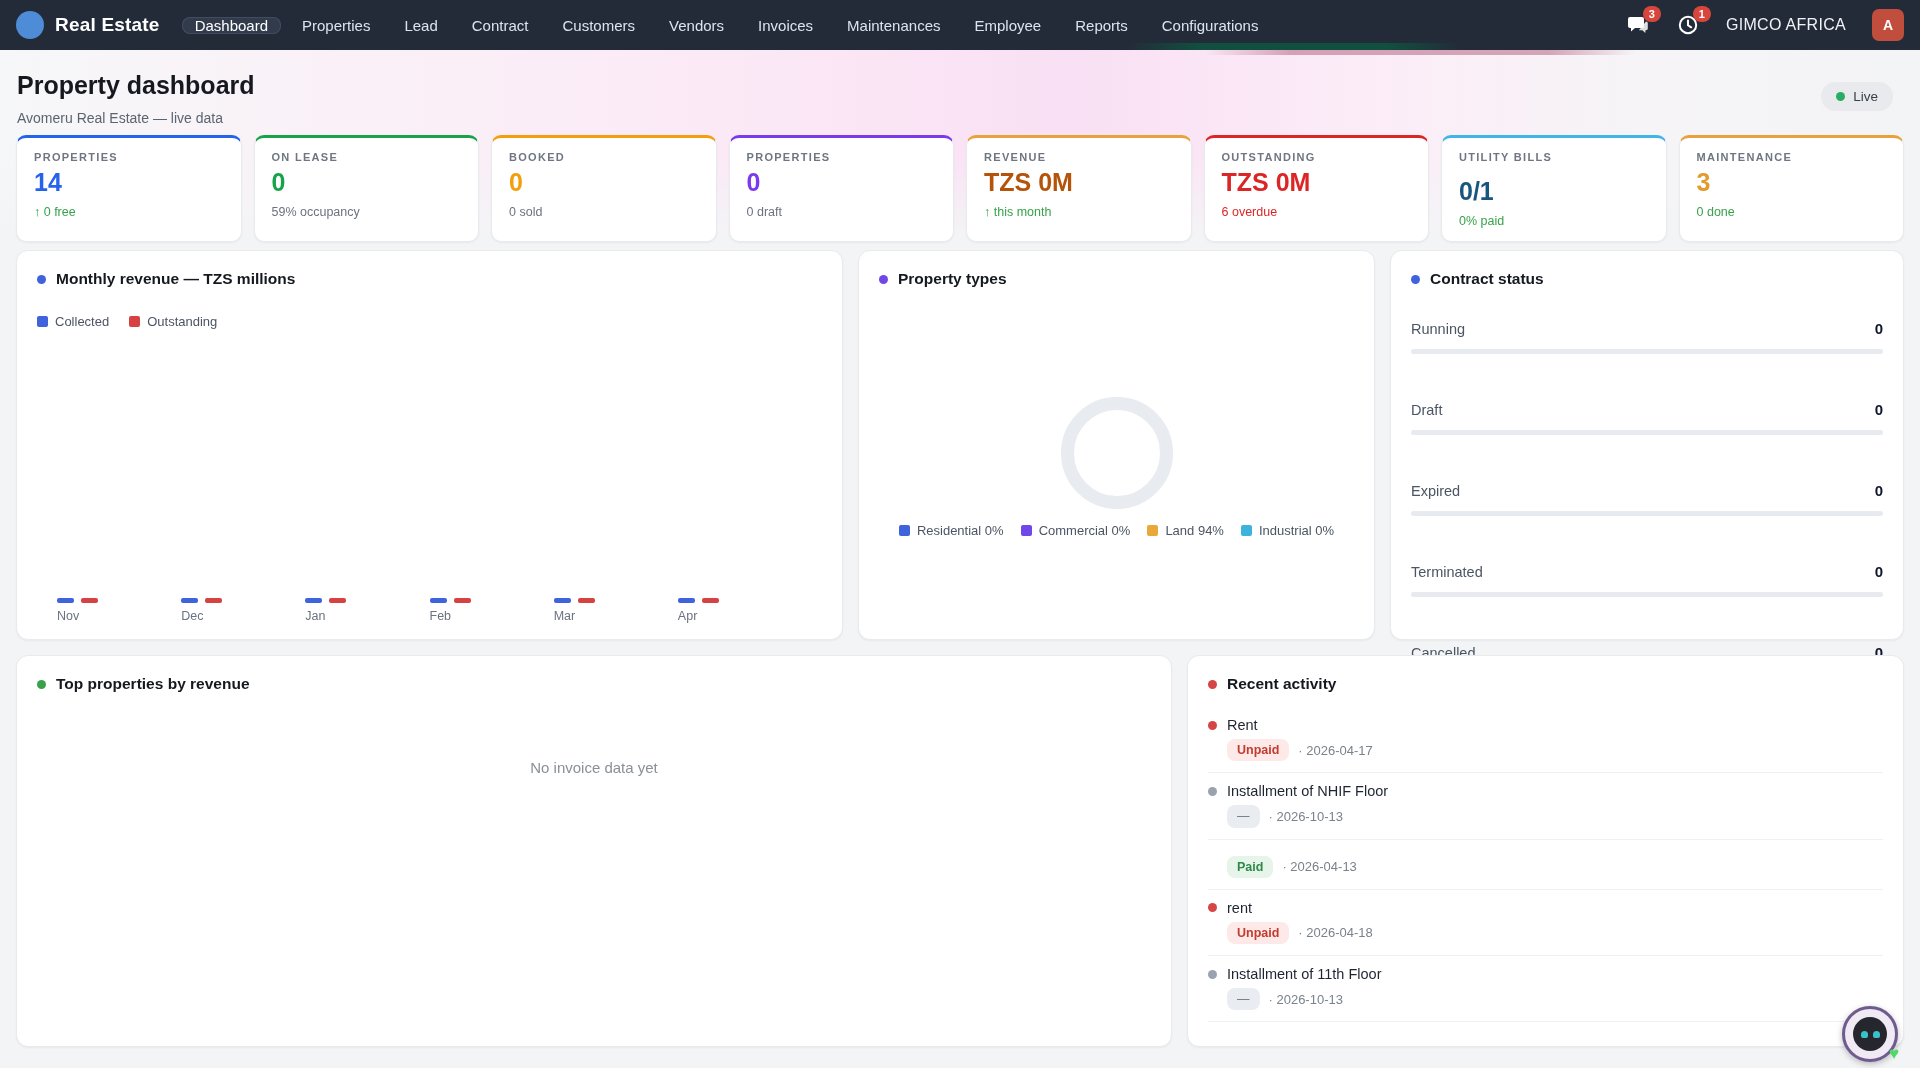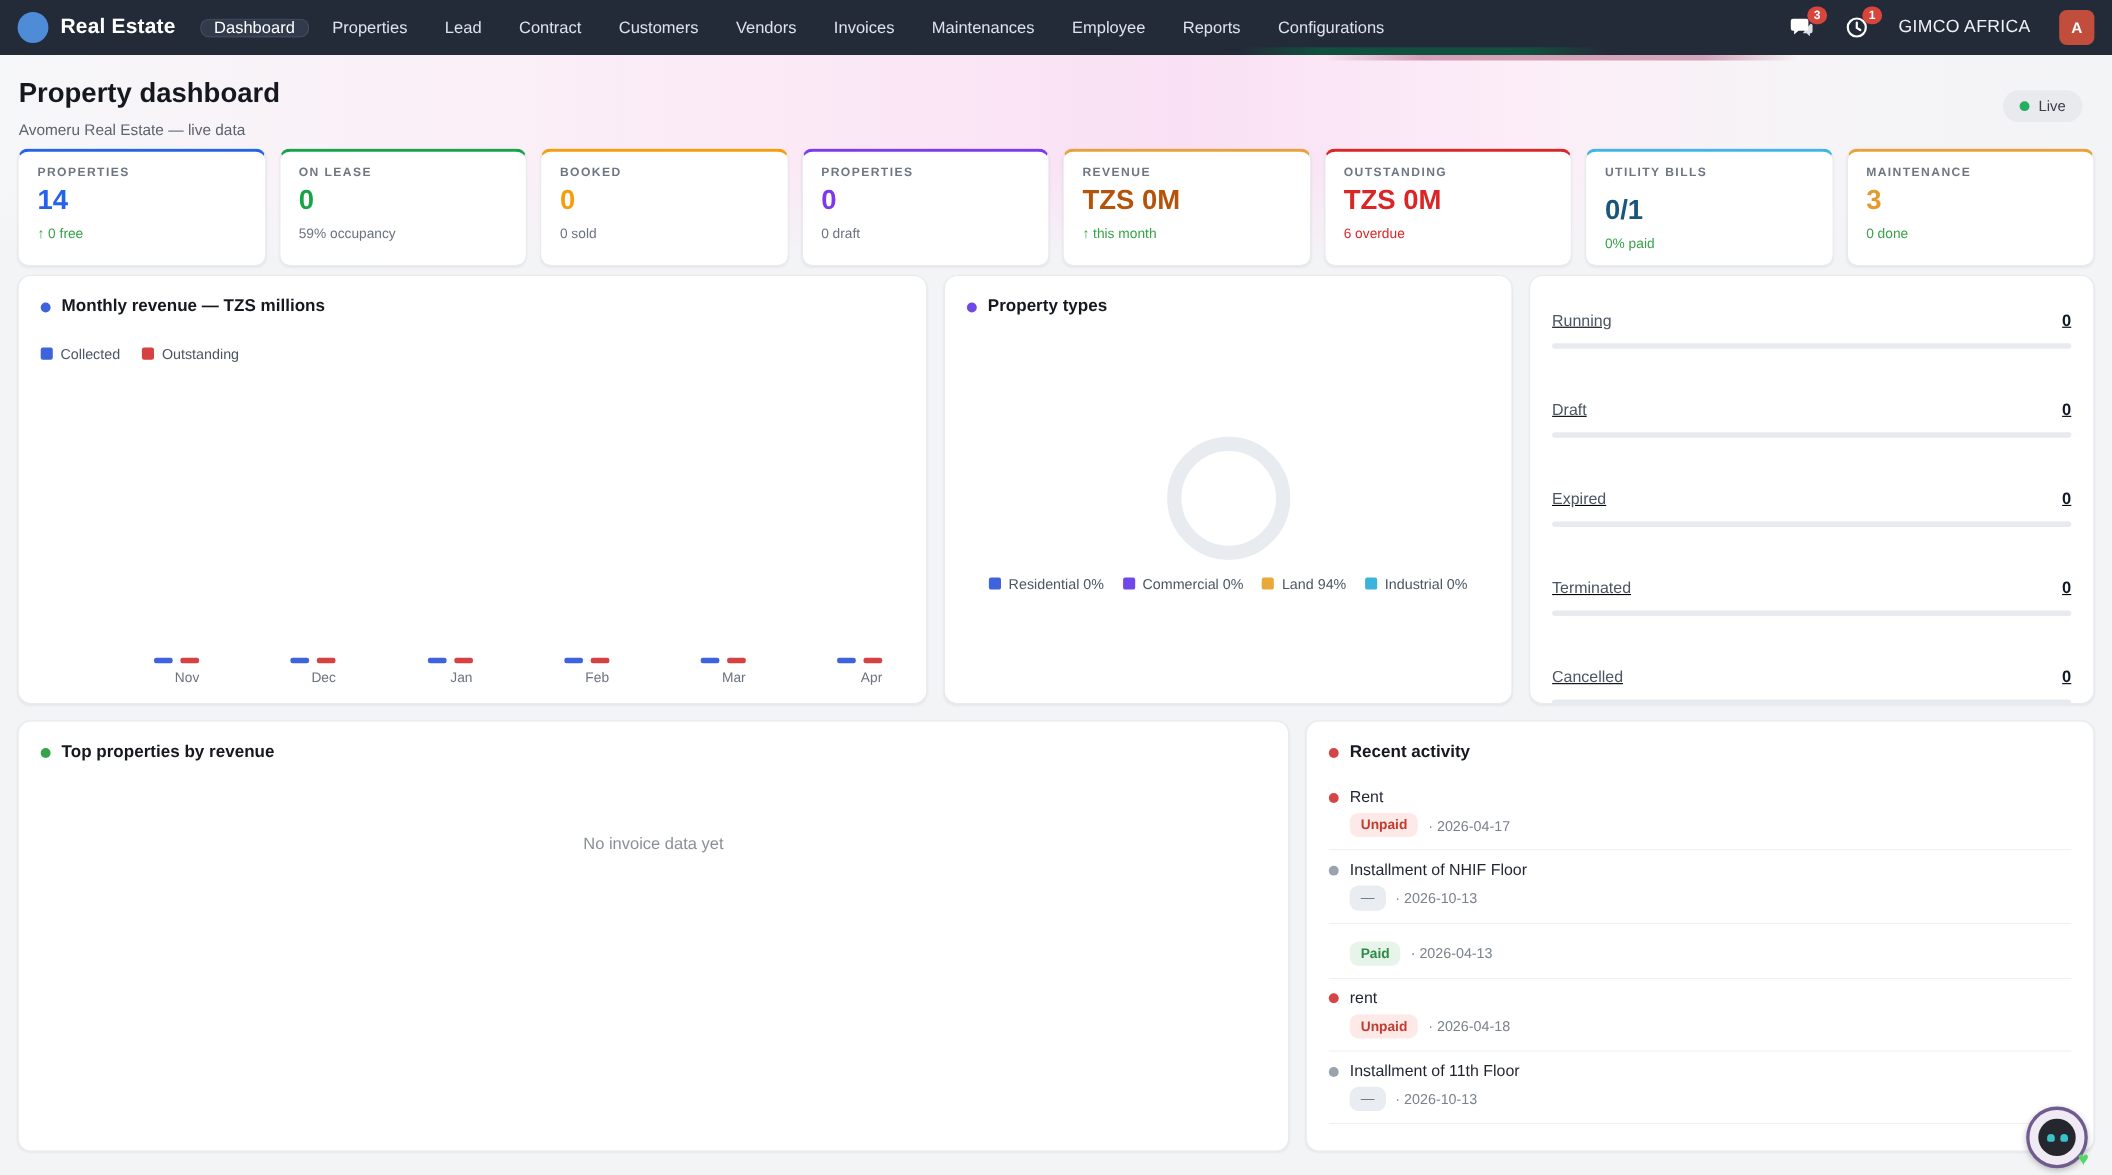--- a/index.html
+++ b/index.html
@@ -70,32 +70,32 @@
   .title-dot{width:9px;height:9px;border-radius:50%;flex:0 0 auto;}
   .dot-blue{background:var(--chartBlue);} .dot-purple{background:var(--donutPurple);}
   .dot-green{background:var(--dotGreen);} .dot-red{background:var(--dotRed);}
   
   .rev-legend{position:absolute;top:63px;left:20px;display:flex;gap:20px;align-items:center;font-size:13px;color:#4b5563;}
   .legend-item{display:flex;align-items:center;gap:7px;cursor:pointer;}
   .legend-swatch{width:11px;height:11px;border-radius:2px;}
   .sw-blue{background:var(--chartBlue);} .sw-red{background:var(--chartRed);}
   .sw-purple{background:var(--donutPurple);} .sw-amber{background:var(--donutAmber);} .sw-sky{background:var(--donutSky);}
   .rev-chart{position:absolute;left:40px;right:40px;bottom:16px;display:flex;}
-  .bar-group{flex:1;display:flex;flex-direction:column;align-items:flex-end;}
+  .bar-group{flex:1;display:flex;flex-direction:column;align-items:flex-start;}
   .bars{display:flex;gap:7px;align-items:flex-end;margin-bottom:6px;}
   .bar{width:17px;height:5px;border-radius:2px;}
   .b-blue{background:var(--chartBlue);} .b-red{background:var(--chartRed);}
   .month{font-size:12.5px;color:#6b7280;}
   
   .donut{position:absolute;top:146px;left:50%;transform:translateX(-50%);
     width:112px;height:112px;border-radius:50%;border:13px solid #e8ebef;box-sizing:border-box;}
   .types-legend{position:absolute;top:272px;left:0;right:0;display:flex;justify-content:center;
     gap:17px;font-size:13px;color:#4b5563;}
   
-  .cs-list{padding:0 20px;margin-top:32px;text-decoration:underline;}
+  .cs-list{padding:0 20px;margin-top:32px;}
   .cs-row + .cs-row{margin-top:47px;}
   .cs-head{display:flex;justify-content:space-between;align-items:center;}
   .cs-label{font-size:14.5px;color:#4b5563;}
   .cs-value{font-size:15px;font-weight:700;color:#0f172a;}
   .cs-track{height:5px;background:#e7eaee;border-radius:3px;margin-top:12px;}
   
   .empty-note{position:absolute;top:103px;left:0;right:0;text-align:center;font-size:15px;color:#8a9097;}
   
   .act-list{padding:0 20px;margin-top:14px;}
   .act-item{padding:10px 0 11px;border-bottom:1px solid #eef0f3;}
@@ -295,20 +295,24 @@
       <span>Land 94%</span>
     </span>
     <span class="legend-item">
       <span class="legend-swatch sw-sky"></span>
       <span>Industrial 0%</span>
     </span>
   </div>
 </div>
 
 <div class="panel" id="panel-contracts">
+  <div class="panel-title">
+    <span class="title-dot dot-blue"></span>
+    <span>Contract status</span>
+  </div>
   <div class="cs-list">
     <div class="cs-row">
       <div class="cs-head">
         <span class="cs-label">Running</span>
         <span class="cs-value">0</span>
       </div>
       <div class="cs-track"></div>
     </div>
     <div class="cs-row">
       <div class="cs-head">

